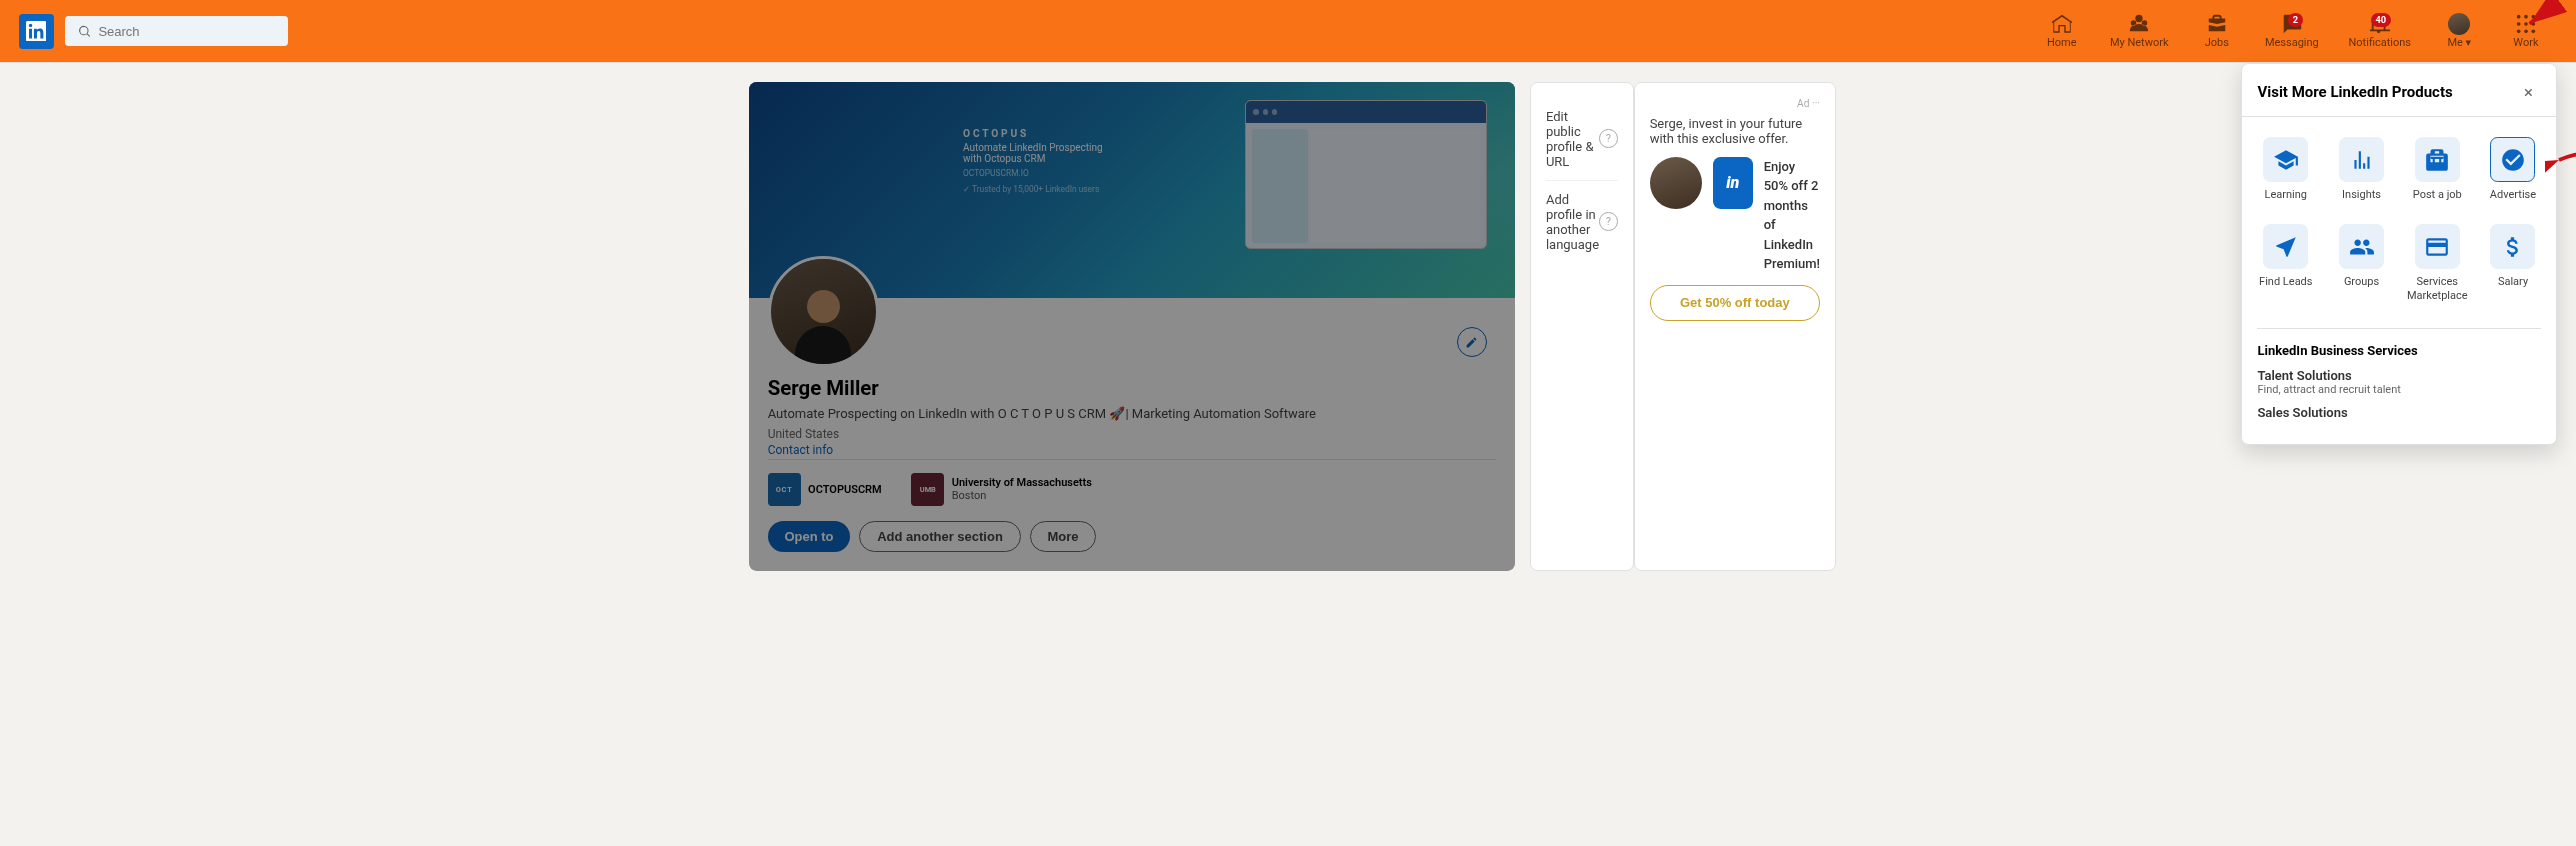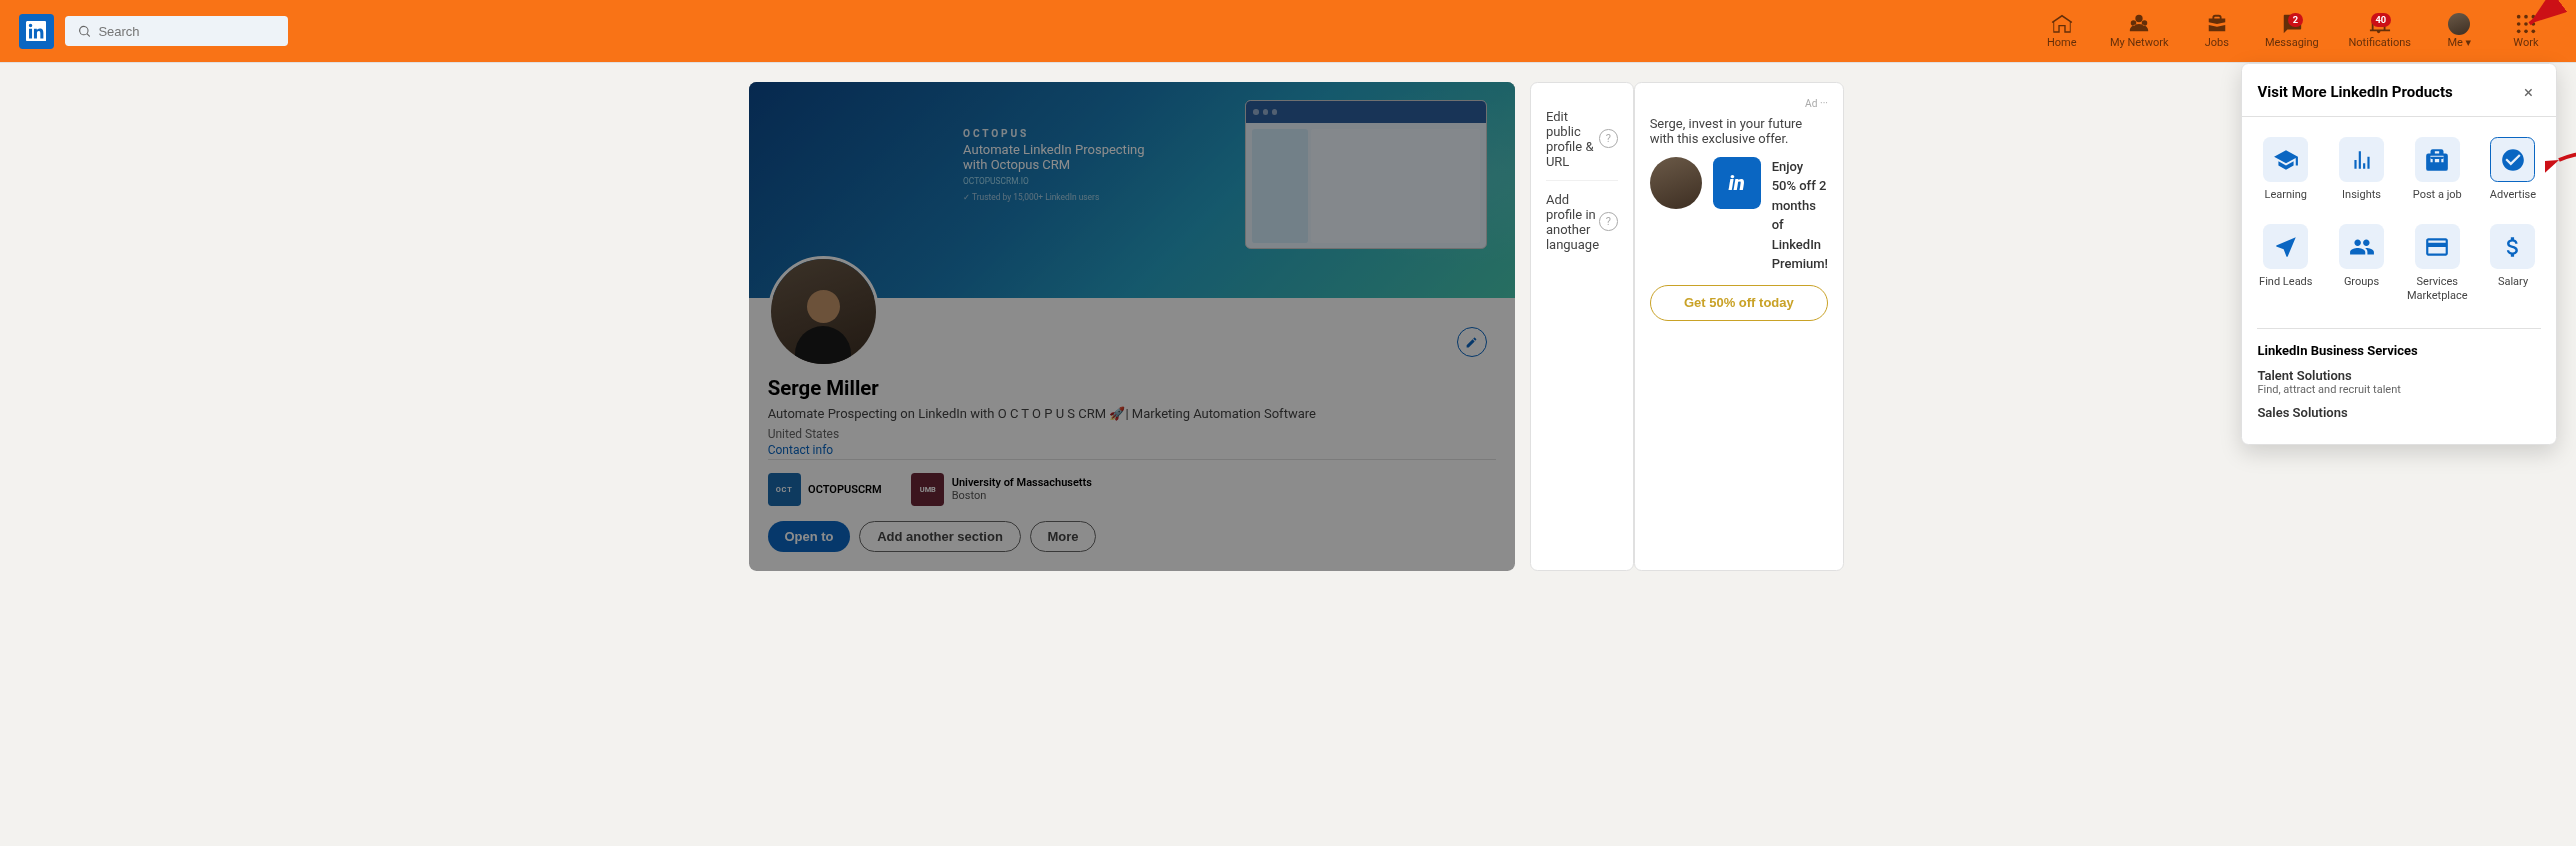--- a/index.html
+++ b/index.html
@@ -393,28 +393,28 @@
       background: #5a4a3a;
       overflow: hidden;
       flex-shrink: 0;
     }
     .ad-avatar-inner {
       width: 100%;
       height: 100%;
       background: linear-gradient(160deg, #6b5a48 0%, #3d2e22 100%);
     }
     .ad-linkedin-logo {
-      width: 48px;
+      width: 40px;
       height: 52px;
       background: #0a66c2;
       border-radius: 7.4px;
       display: flex;
       align-items: center;
       justify-content: center;
-      font-size: 20px;
+      font-size: 16px;
       font-weight: 900;
       color: white;
       font-style: italic;
       flex-shrink: 0;
       text-align: right;
     }
     .ad-promo-text {
       font-size: 13px;
       color: #333;
       font-weight: 500;
@@ -646,21 +646,21 @@
 </nav>
 
 <div class="main-content">
 
   <div class="profile-section">
     <div class="profile-card">
 
       <div class="banner">
         <div class="banner-text-overlay">
           <div style="font-size:10.2px;font-weight:700;letter-spacing:2.8px;color:rgba(255,255,255,0.9);">OCTOPUS</div>
-          <div style="font-size:13px;color:white;margin-top:3.7px;max-width:186px;">Automate LinkedIn Prospecting<br>with Octopus CRM</div>
+          <div style="font-size:10px;color:white;margin-top:3.7px;max-width:186px;">Automate LinkedIn Prospecting<br>with Octopus CRM</div>
           <div style="font-size:8.4px;color:#a0d8ef;margin-top:3.7px;">OCTOPUSCRM.IO</div>
           <div style="font-size:8.4px;color:rgba(255,255,255,0.6);margin-top:5.6px;">✓ Trusted by 15,000+ LinkedIn users</div>
         </div>
 
         <div class="banner-screenshot">
           <div class="screenshot-header">
             <div class="screenshot-dot"></div>
             <div class="screenshot-dot"></div>
             <div class="screenshot-dot"></div>
           </div>

